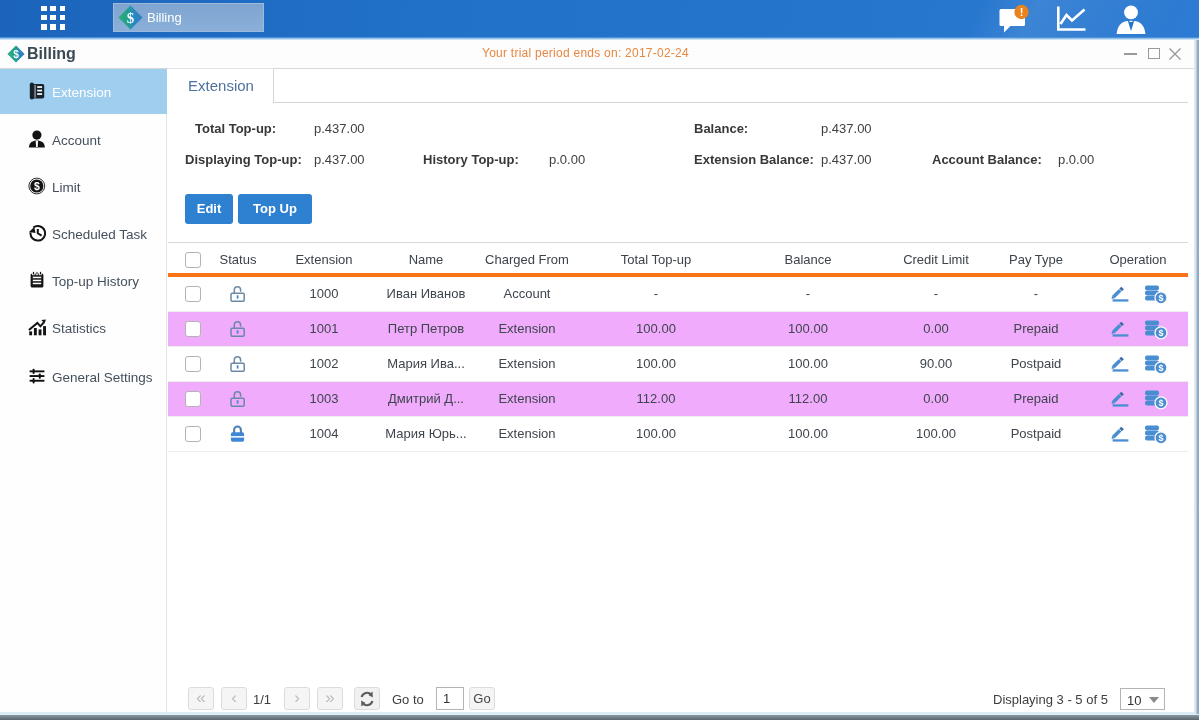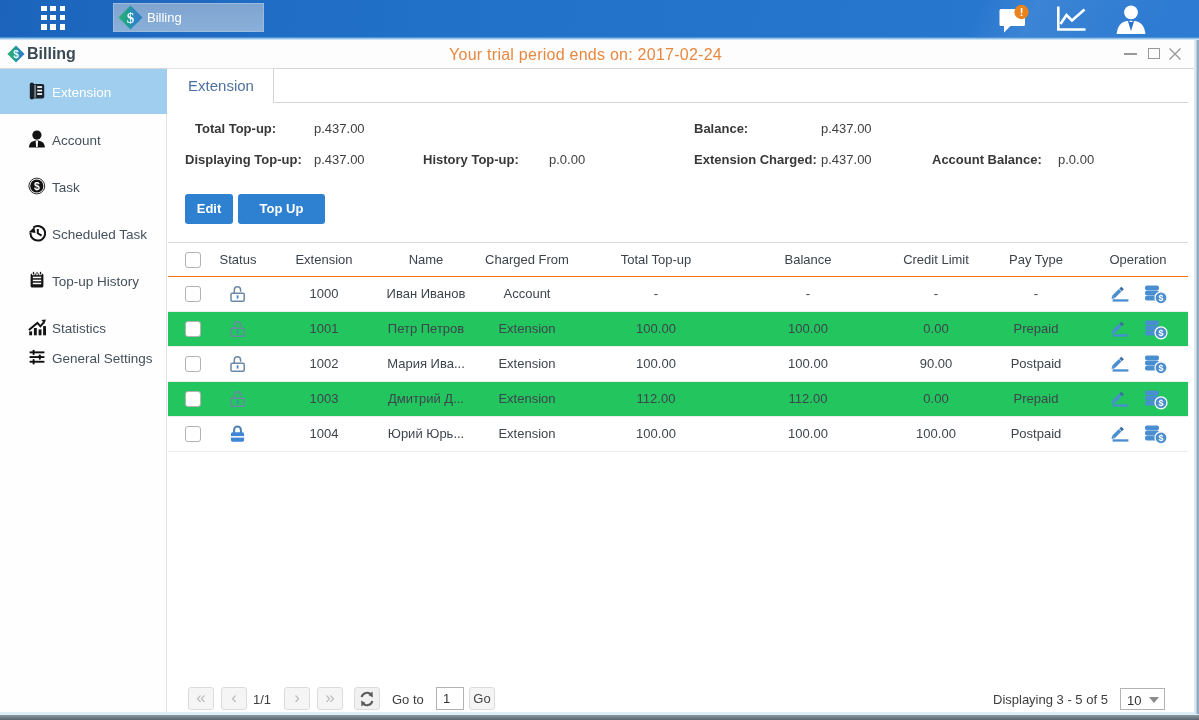--- a/index.html
+++ b/index.html
@@ -10,39 +10,39 @@
 #topbar .streak1 { left:860px; top:0; width:339px; height:38px;
   background:linear-gradient(115deg, rgba(255,255,255,0) 35%, rgba(255,255,255,0.09) 50%, rgba(255,255,255,0.04) 72%, rgba(255,255,255,0) 90%); }
 #grid { left:41px; top:5.5px; width:26px; height:26px; }
 #grid div { position:absolute; width:5.5px; height:5.5px; background:#fff; }
 #apptab { left:113px; top:3px; width:151px; height:29px;
   background:linear-gradient(#7ea4cf,#8ab0da); border:1px solid #9cbadd; }
 #apptab .txt { position:absolute; left:33px; top:6px; color:#fff; font-size:13px; }
 #lightline { left:0; top:37px; width:1199px; height:3px; background:linear-gradient(#2e7bd0,#9cc8ec 55%,#e8f3fb); }
 #titlebar { left:0; top:40px; width:1199px; height:29px; background:#fdfdfd; border-bottom:1px solid #d8d8d8; }
 #titlebar .name { position:absolute; left:27px; top:5px; font-size:16px; font-weight:bold; color:#3a4a55; }
-#trial { left:0; top:46px; width:1171px; text-align:center; font-size:16px; letter-spacing:0.25px; color:#e8873f; }
+#trial { left:0; top:46px; width:1171px; text-align:center; font-size:12px; letter-spacing:0.25px; color:#e8873f; }
 #sidebar { left:0; top:69px; width:167px; height:645px; background:#fefefe; border-right:1px solid #e4e4e4; }
 #selband { left:0; top:69px; width:167px; height:45px; background:#9fceef; }
 .mi { position:absolute; left:0; width:167px; height:24px; }
 .mi .ic { position:absolute; left:28px; top:0; }
 .mi .tx { position:absolute; left:52px; top:3px; font-size:13.5px; color:#44505c; }
 .mi.sel .tx { color:#fff; }
 #tabstrip { left:168px; top:69px; width:1020px; height:33.5px; border-bottom:1px solid #d5d5d5; }
 #activetab { left:168px; top:68px; width:106px; height:35px; background:#fff;
   border-right:1px solid #d5d5d5; border-top:1px solid #e4e4e4; }
 #activetab span { position:absolute; left:0; width:106px; top:8px; text-align:center; font-size:15px; color:#4e729f; }
 .lbl { position:absolute; font-size:13px; font-weight:bold; color:#383838; }
 .val { position:absolute; font-size:13px; color:#404040; }
 .btn { position:absolute; top:194px; height:30px; background:#2e80d1; color:#fff;
   font-size:13px; font-weight:bold; text-align:center; line-height:30px; border-radius:3px; }
 #thead { position:absolute; left:168px; top:242px; width:1020px; height:35px;
-  border-top:1px solid #d9d9d9; border-bottom:1px solid #f97316; background:#fff; }
+  border-top:1px solid #d9d9d9; border-bottom:4px solid #f97316; background:#fff; }
 .trow { position:absolute; left:168px; width:1020px; height:35px; border-bottom:1px solid #ededed; }
-.trow.alt { background:#22c55e; }
+.trow.alt { background:#f0abfc; }
 .cell { position:absolute; transform:translateX(-50%); font-size:13px; color:#3e454d; white-space:nowrap; top:9px; }
 .hcell { position:absolute; transform:translateX(-50%); font-size:13px; color:#3c434b; white-space:nowrap; top:9px; }
 .cbx { position:absolute; left:17px; width:16px; height:16px; border:1px solid #b3b3b3;
   border-radius:3px; background:#fff; top:9px; }
 .lockic { position:absolute; left:61px; top:7px; }
 .opic { position:absolute; top:7px; }
 
 .pbtn { position:absolute; top:687px; width:26px; height:23px; background:#f5f5f5;
   border:1px solid #dcdcdc; border-radius:3px; color:#bbbbbb; text-align:center;
   font-size:17px; line-height:20px; }
@@ -150,21 +150,21 @@
     <polygon points="7.7,10.8 10.1,10.8 9.7,17.0 8.1,17.0" fill="#fff"></polygon>
   </svg>
   <span class="tx">Account</span>
 </div>
 <div class="mi" style="top:176.5px">
   <svg class="ic" width="18" height="18" viewBox="0 0 18 18">
     <circle cx="8.8" cy="9" r="7.9" fill="none" stroke="#131313" stroke-width="0.9"></circle>
     <circle cx="8.8" cy="9" r="6.6" fill="#131313"></circle>
     <text x="8.8" y="12.8" font-size="10.5" font-weight="bold" text-anchor="middle" fill="#fff" font-family="Liberation Sans">$</text>
   </svg>
-  <span class="tx">Task</span>
+  <span class="tx">Limit</span>
 </div>
 <div class="mi" style="top:223.5px">
   <svg class="ic" width="18" height="18" viewBox="0 0 18 18">
     <path d="M5.31,3.55 A7.3,7.3 0 1 1 2.55,8.41" fill="none" stroke="#131313" stroke-width="2"></path>
     <polygon points="1.0,8.1 6.3,3.1 7.5,9.0" fill="#131313"></polygon>
     <path d="M9.8,4.9 V9.3 L13.6,11.6" fill="none" stroke="#131313" stroke-width="2"></path>
   </svg>
   <span class="tx">Scheduled Task</span>
 </div>
 <div class="mi" style="top:270.5px">
@@ -183,21 +183,21 @@
   <svg class="ic" width="18" height="18" viewBox="0 0 18 18">
     <rect x="1.2" y="13.4" width="2.9" height="3.9" fill="#131313"></rect>
     <rect x="5.9" y="10.0" width="2.9" height="7.3" fill="#131313"></rect>
     <rect x="10.6" y="11.4" width="2.9" height="5.9" fill="#131313"></rect>
     <rect x="15.1" y="8.1" width="2.9" height="9.2" fill="#131313"></rect>
     <path d="M0.9,11.9 L9.4,4.9 L12.4,8.3 L15.8,4.4" stroke="#131313" stroke-width="2" fill="none"></path>
     <polygon points="17.9,1.5 13.3,2.1 16.6,5.6" fill="#131313"></polygon>
   </svg>
   <span class="tx">Statistics</span>
 </div>
-<div class="mi" style="top:348px">
+<div class="mi" style="top:367px">
   <svg class="ic" width="18" height="18" viewBox="0 0 18 18">
     <rect x="1.6" y="3.4" width="14.8" height="1.9" fill="#111"></rect>
     <rect x="4.6" y="1.7" width="2" height="5.3" rx="0.9" fill="#111"></rect>
     <rect x="1.6" y="8.1" width="14.8" height="1.9" fill="#111"></rect>
     <rect x="10.8" y="6.4" width="2" height="5.3" rx="0.9" fill="#111"></rect>
     <rect x="1.6" y="12.8" width="14.8" height="1.9" fill="#111"></rect>
     <rect x="4.6" y="11.1" width="2" height="5.3" rx="0.9" fill="#111"></rect>
   </svg>
   <span class="tx">General Settings</span>
 </div>
@@ -208,26 +208,26 @@
   </div>
 
 <div class="lbl" style="left:195px;top:121px">Total Top-up:</div>
 <div class="val" style="left:314px;top:121px">p.437.00</div>
 <div class="lbl" style="left:694px;top:121px">Balance:</div>
 <div class="val" style="left:821px;top:121px">p.437.00</div>
 <div class="lbl" style="left:185px;top:152px">Displaying Top-up:</div>
 <div class="val" style="left:314px;top:152px">p.437.00</div>
 <div class="lbl" style="left:423px;top:152px">History Top-up:</div>
 <div class="val" style="left:549px;top:152px">p.0.00</div>
-<div class="lbl" style="left:694px;top:152px">Extension Charged:</div>
+<div class="lbl" style="left:694px;top:152px">Extension Balance:</div>
 <div class="val" style="left:821px;top:152px">p.437.00</div>
 <div class="lbl" style="left:932px;top:152px">Account Balance:</div>
 <div class="val" style="left:1058px;top:152px">p.0.00</div>
 <div class="btn" style="left:185px;width:48px">Edit</div>
-<div class="btn" style="left:238px;width:87px">Top Up</div>
+<div class="btn" style="left:238px;width:74px">Top Up</div>
 
 <div id="thead">
   <div class="cbx"></div>
   <div class="hcell" style="left:70px">Status</div>
   <div class="hcell" style="left:156px">Extension</div>
   <div class="hcell" style="left:258px">Name</div>
   <div class="hcell" style="left:359px">Charged From</div>
   <div class="hcell" style="left:488px">Total Top-up</div>
   <div class="hcell" style="left:640px">Balance</div>
   <div class="hcell" style="left:768px">Credit Limit</div>
@@ -364,21 +364,21 @@
       </svg>
     </div>
 <div class="trow" style="top:417px">
       <div class="cbx"></div>
       <svg class="lockic" width="17" height="21" viewBox="0 0 17 21">
         <path d="M5.1,9 V5.9 A3.4,3.4 0 0 1 11.9,5.9 V9" fill="none" stroke="#4e82b4" stroke-width="2.1"></path>
         <rect x="1.9" y="8.3" width="13.2" height="9.5" rx="1.7" fill="#3f86d6"></rect>
         <rect x="1.9" y="12.1" width="13.2" height="1.5" fill="#fff"></rect>
       </svg>
       <div class="cell" style="left:156px">1004</div>
-      <div class="cell" style="left:258px">Юрий Юрь...</div>
+      <div class="cell" style="left:258px">Мария Юрь...</div>
       <div class="cell" style="left:359px">Extension</div>
       <div class="cell" style="left:488px">100.00</div>
       <div class="cell" style="left:640px">100.00</div>
       <div class="cell" style="left:768px">100.00</div>
       <div class="cell" style="left:868px">Postpaid</div>
       <svg class="opic" style="left:942px" width="21" height="19" viewBox="0 0 21 19">
         <rect x="2.6" y="15.3" width="15.8" height="2.3" fill="#4a8ed2"></rect>
         <g transform="translate(3.4,13.1) rotate(-45)">
           <polygon points="-2.6,0 0,-1.8 0,1.8" fill="#4a8ed2"></polygon>
           <rect x="0" y="-1.8" width="9.6" height="3.6" fill="#4a8ed2"></rect>

